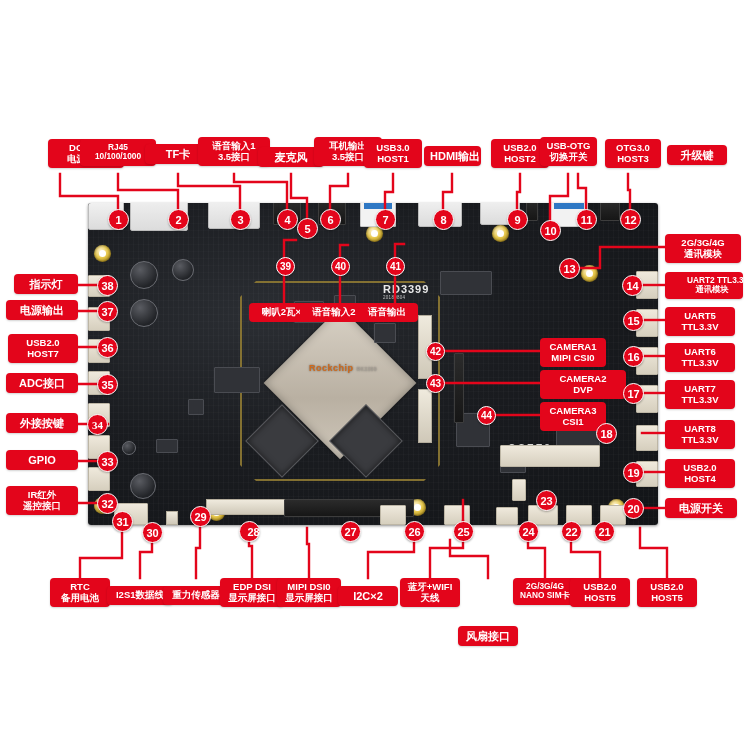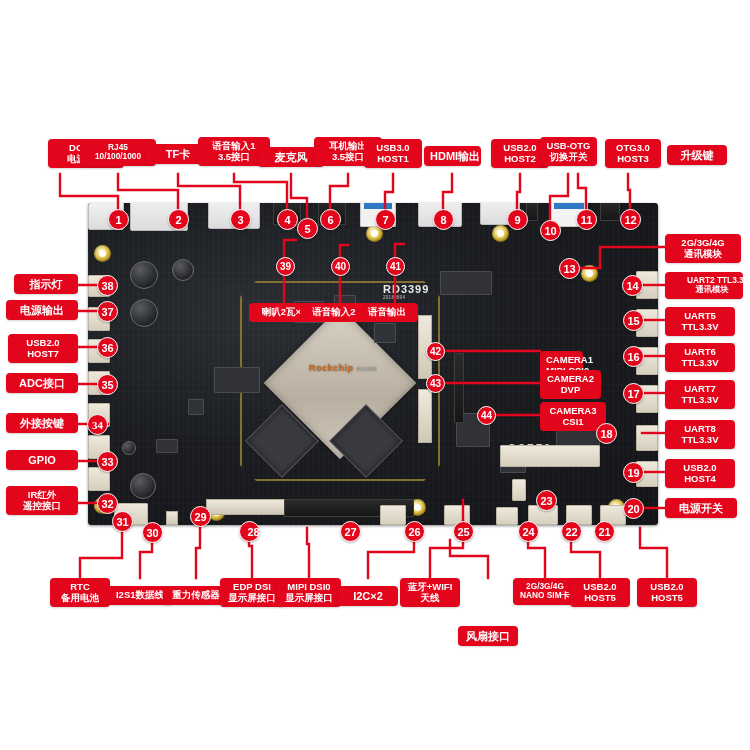--- a/index.html
+++ b/index.html
@@ -332,22 +332,22 @@
   <div class="lbl md" style="left:338px; top:586px; width:60px;"><span>I2C×2</span></div>
   <div class="lbl sm" style="left:400px; top:578px; width:60px;"><span>蓝牙+WIFI</span><span class="l2">天线</span></div>
   <div class="lbl md" style="left:458px; top:586px; width:60px;margin-top:40px;"><span>风扇接口</span></div>
   <div class="lbl xs" style="left:513px; top:578px; width:64px;"><span>2G/3G/4G</span><span class="l2">NANO SIM卡</span></div>
   <div class="lbl sm" style="left:570px; top:578px; width:60px;"><span>USB2.0</span><span class="l2">HOST5</span></div>
   <div class="lbl sm" style="left:637px; top:578px; width:60px;"><span>USB2.0</span><span class="l2">HOST5</span></div>
 
   <div class="lbl sm onboard" style="left:249px; top:303px; width:70px;"><span>喇叭2瓦×2</span></div>
   <div class="lbl sm onboard" style="left:300px; top:303px; width:68px;"><span>语音输入2</span></div>
   <div class="lbl sm onboard" style="left:356px; top:303px; width:62px;"><span>语音输出</span></div>
-  <div class="lbl sm onboard" style="left:540px; top:351px; width:43px;"><span>CAMERA1</span><span class="l2">MIPI CSI0</span></div>
-  <div class="lbl sm onboard" style="left:540px; top:370px; width:61px;"><span>CAMERA2</span><span class="l2">DVP</span></div>
+  <div class="lbl sm onboard" style="left:540px; top:338px; width:66px;"><span>CAMERA1</span><span class="l2">MIPI CSI0</span></div>
+  <div class="lbl sm onboard" style="left:540px; top:370px; width:86px;"><span>CAMERA2</span><span class="l2">DVP</span></div>
   <div class="lbl sm onboard" style="left:540px; top:402px; width:66px;"><span>CAMERA3</span><span class="l2">CSI1</span></div>
 
   <div class="pin" style="left:108px; top:209px;">1</div>
   <div class="pin" style="left:168px; top:209px;">2</div>
   <div class="pin" style="left:230px; top:209px;">3</div>
   <div class="pin" style="left:277px; top:209px;">4</div>
   <div class="pin" style="left:297px; top:218px;">5</div>
   <div class="pin" style="left:320px; top:209px;">6</div>
   <div class="pin" style="left:375px; top:209px;">7</div>
   <div class="pin" style="left:433px; top:209px;">8</div>

